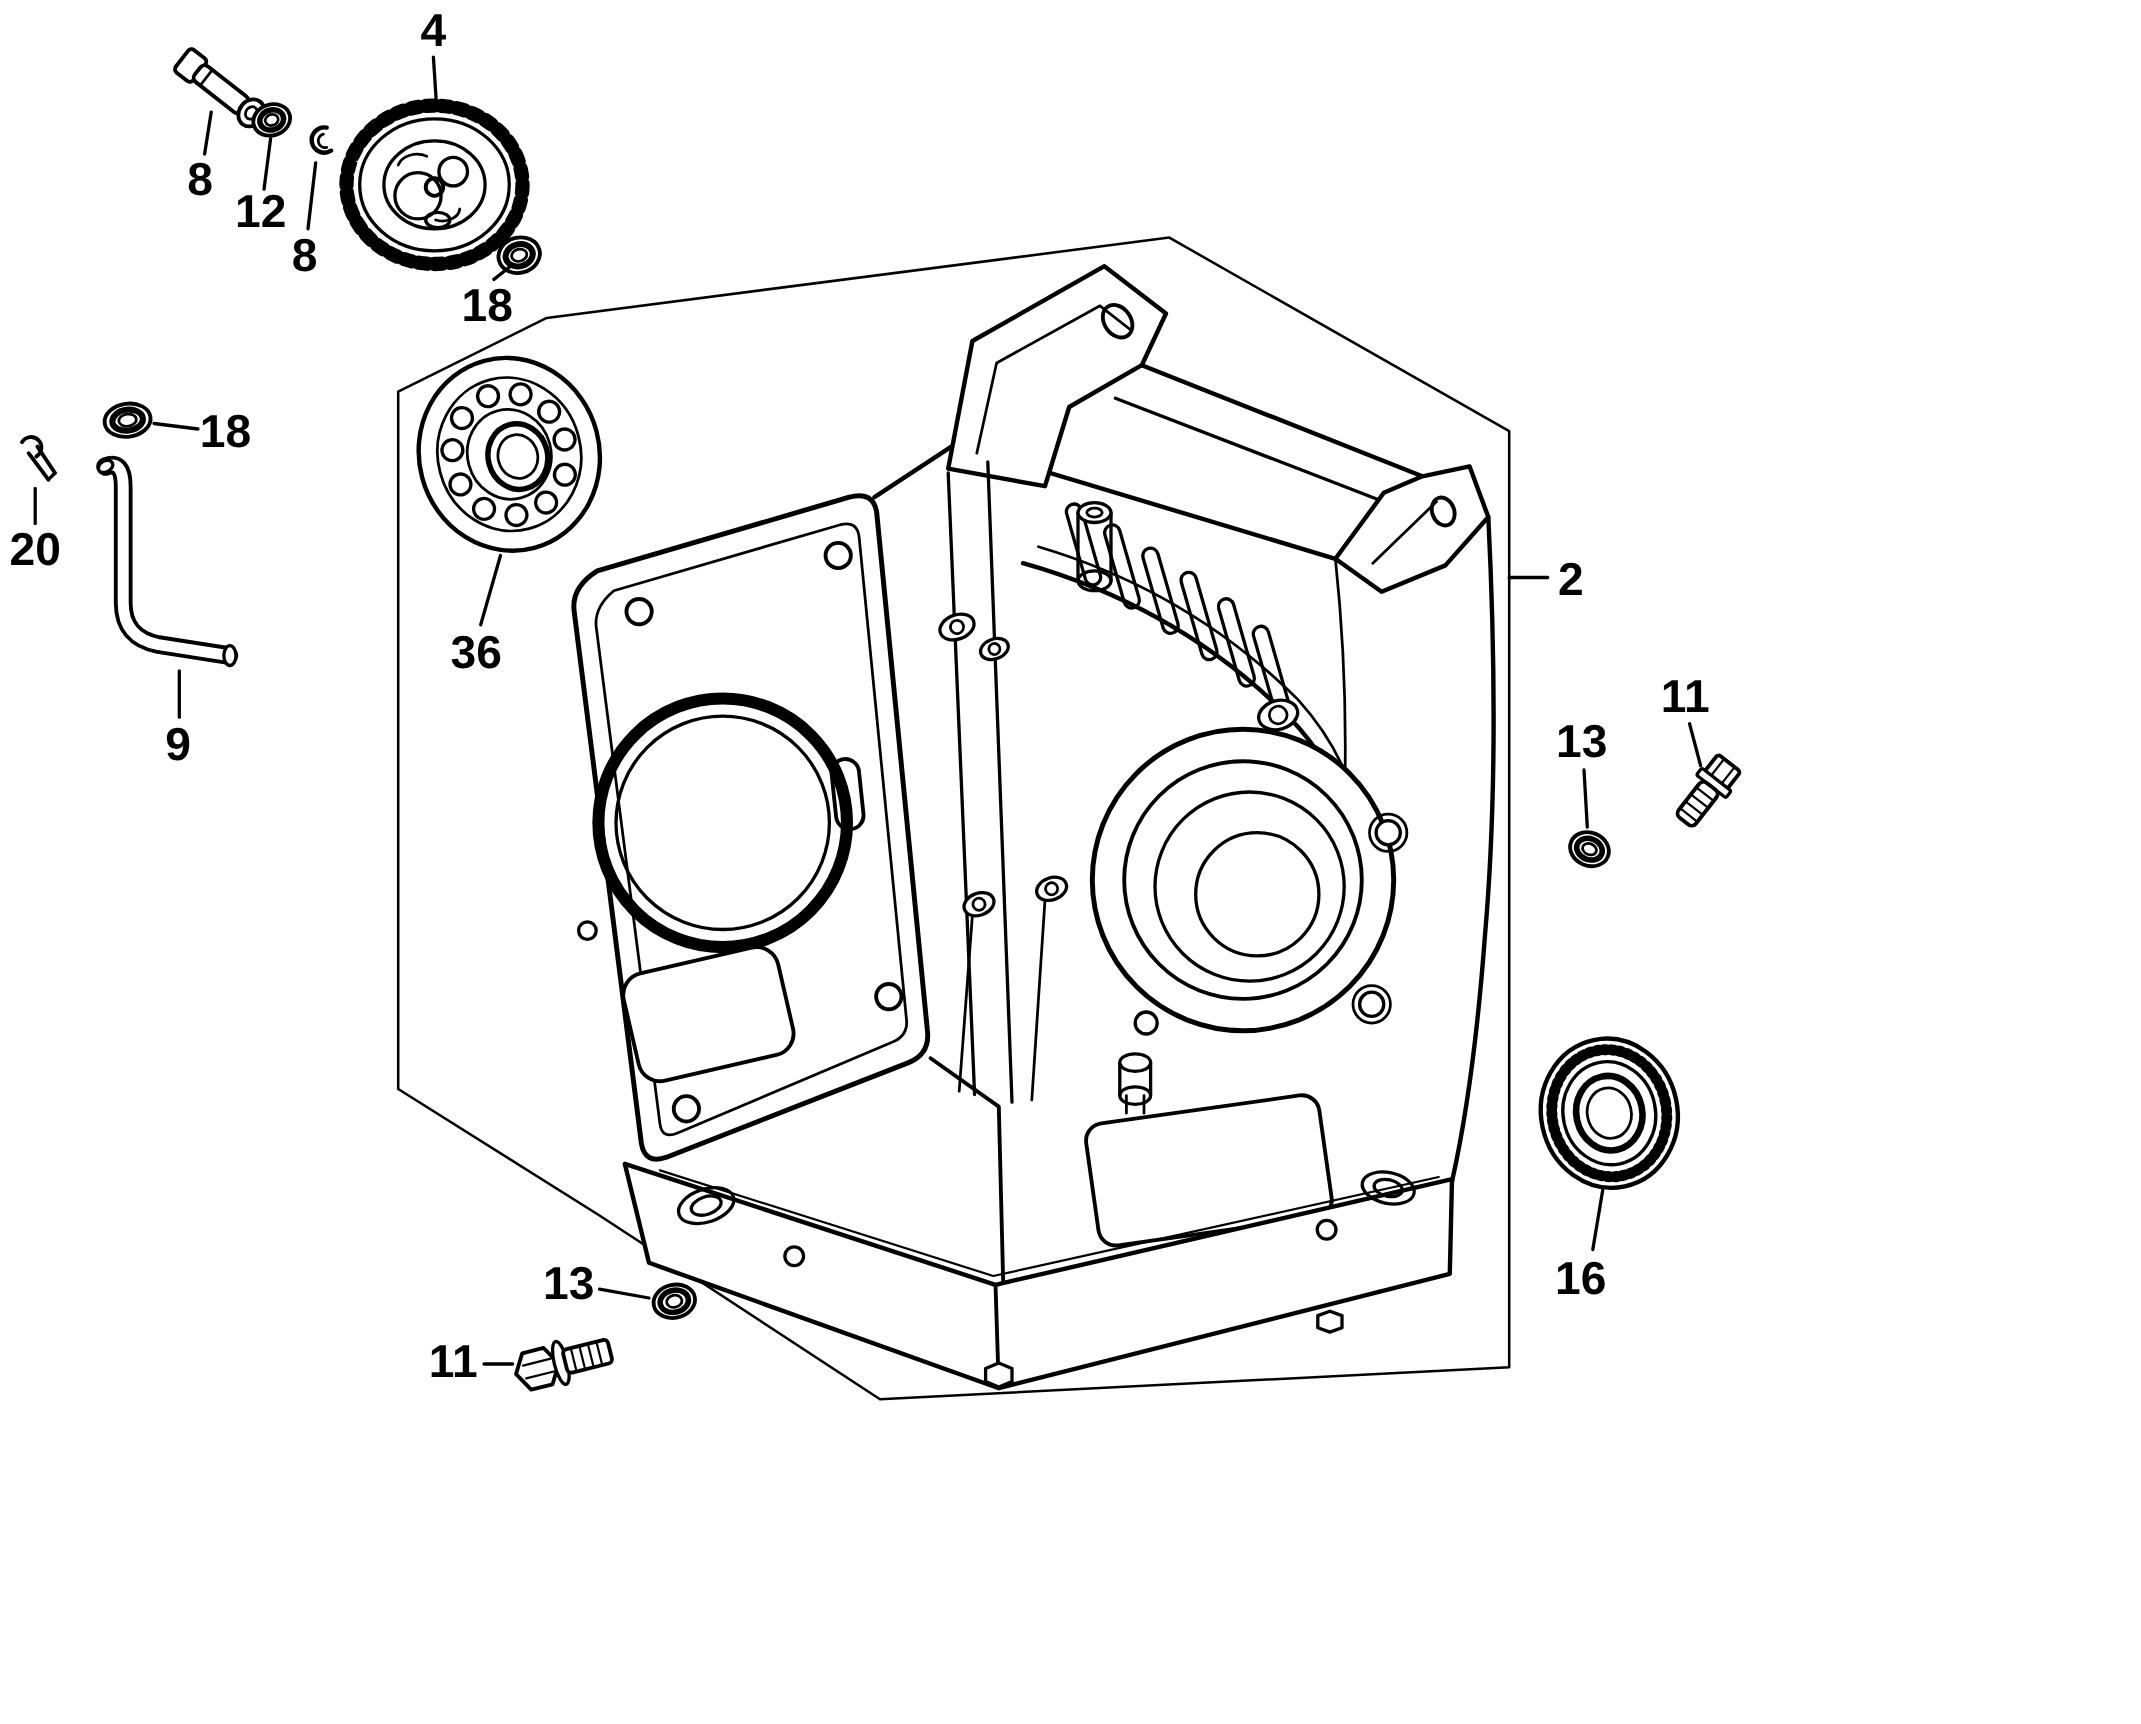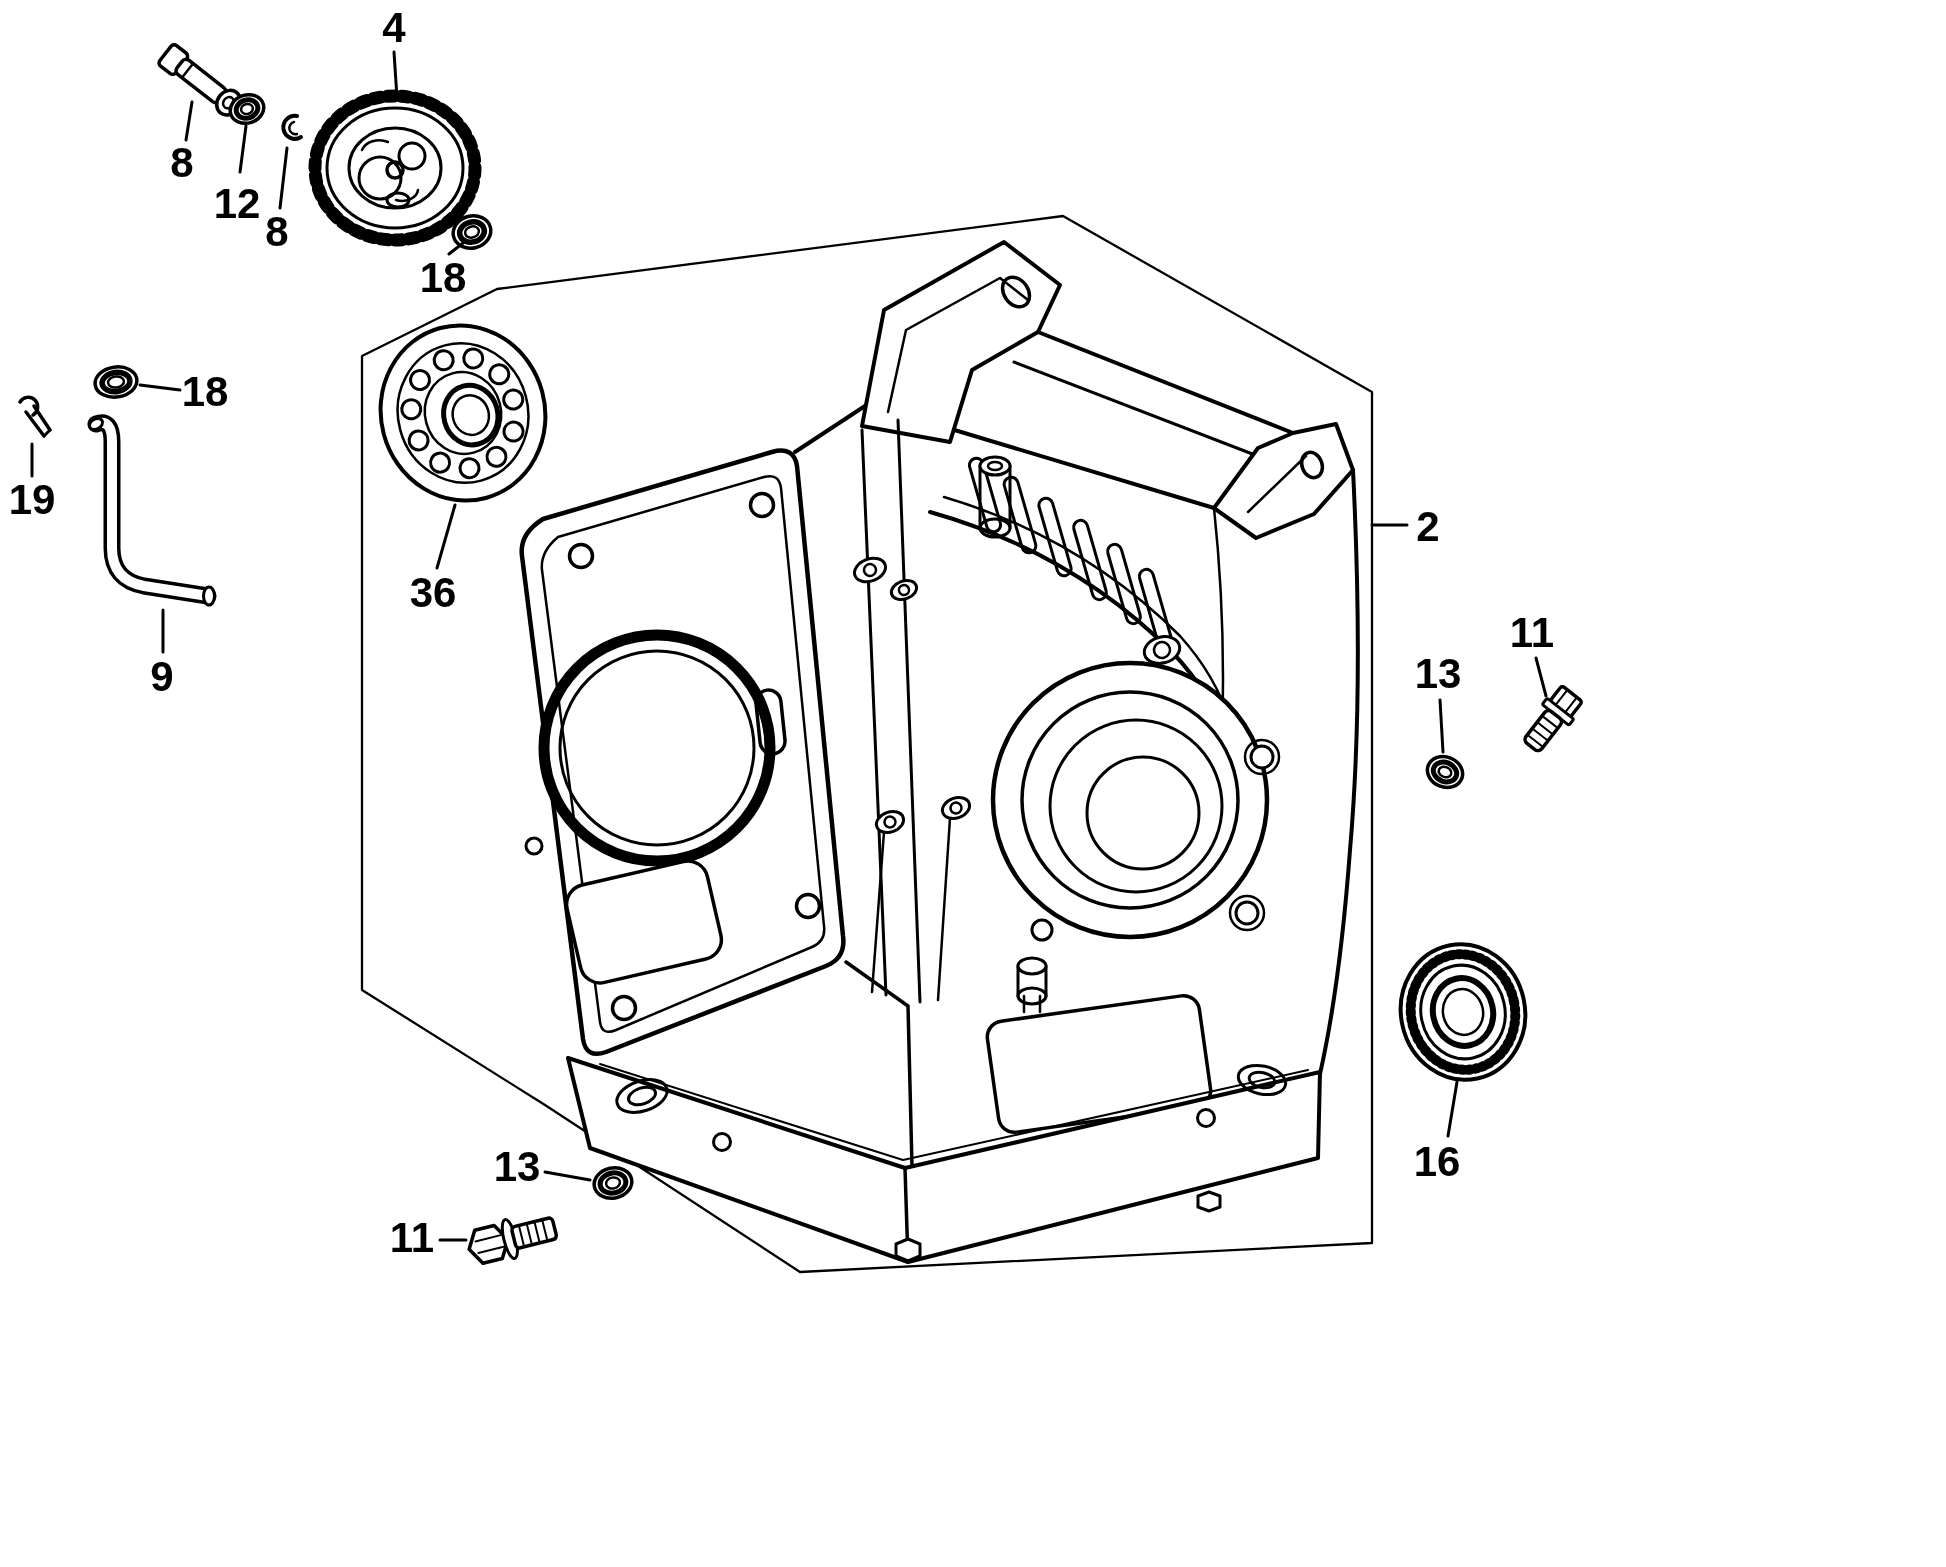--- a/index.html
+++ b/index.html
@@ -266,25 +266,25 @@
     <line x1="1536" y1="658" x2="1546" y2="696"></line>
     <line x1="1440" y1="700" x2="1443" y2="752"></line>
     <line x1="1448" y1="1136" x2="1457" y2="1082"></line>
     <line x1="545" y1="1172" x2="590" y2="1180"></line>
     <line x1="440" y1="1240" x2="466" y2="1240"></line>
   </g>
 </svg>
 
 <div class="callout" style="left:394px;top:28px">4</div>
 <div class="callout" style="left:182px;top:163px">8</div>
-<div class="callout" style="left:237px;top:204px">12</div>
+<div class="callout" style="left:237px;top:192px">12</div>
 <div class="callout" style="left:277px;top:232px">8</div>
 <div class="callout" style="left:443px;top:278px">18</div>
 <div class="callout" style="left:205px;top:392px">18</div>
-<div class="callout" style="left:32px;top:500px">19</div>
+<div class="callout" style="left:32px;top:500px">20</div>
 <div class="callout" style="left:162px;top:677px">9</div>
 <div class="callout" style="left:433px;top:593px">36</div>
 <div class="callout" style="left:1428px;top:527px">2</div>
 <div class="callout" style="left:1438px;top:674px">13</div>
 <div class="callout" style="left:1532px;top:633px">11</div>
 <div class="callout" style="left:1437px;top:1162px">16</div>
 <div class="callout" style="left:517px;top:1167px">13</div>
 <div class="callout" style="left:412px;top:1238px">11</div>
 
 </div>

